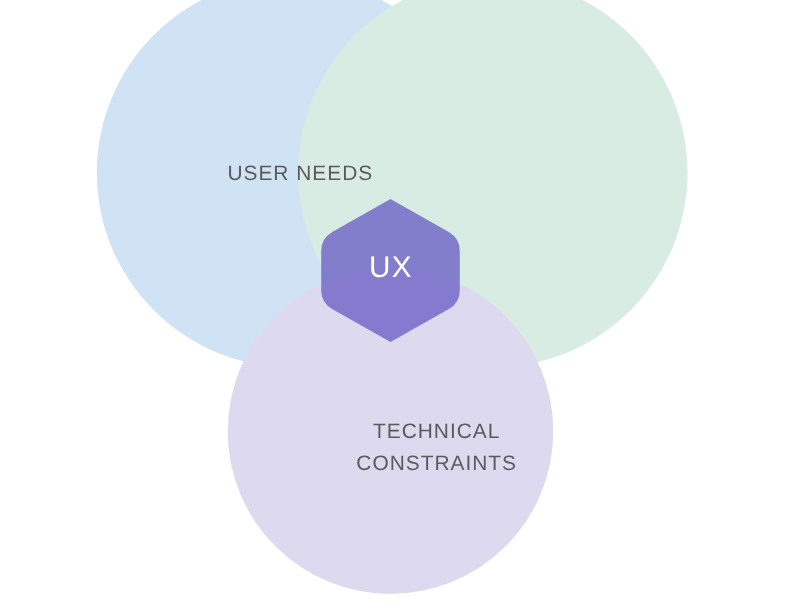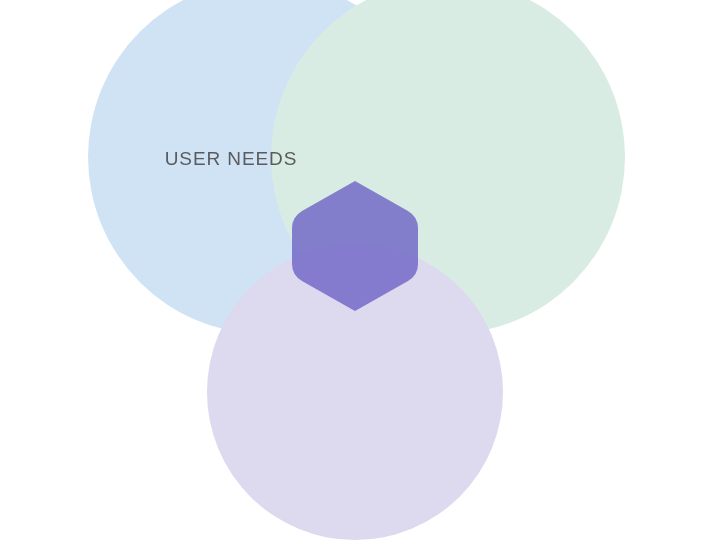--- a/index.html
+++ b/index.html
@@ -33,20 +33,21 @@
   .label {
     position: absolute;
     color: #5b5b5f;
     font-family: "Liberation Sans", sans-serif;
     font-size: 19px;
     letter-spacing: 0.9px;
     text-align: center;
     white-space: pre-line;
     line-height: 1.55;
     user-select: none;
+    margin-left: 42px;
   }
   #label-user-needs {
     left: 88px;
     top: 144px;
     width: 286px;
   }
   #label-business-goals {
     left: 366px;
     top: 144px;
     width: 290px;
@@ -108,15 +109,18 @@
                Q 292 275 292 264
                L 292 228
                Q 292 217 302 211
                Z" fill="#6a5fc4" fill-opacity="0.78"></path>
     </g>
   </svg>
 
   <div class="label" id="label-user-needs">USER NEEDS</div>
 
 
+  <div class="label" id="label-technical-constraints">TECHNICAL
+CONSTRAINTS</div>
 
+  <div id="label-ux">UX</div>
 
 </div>
 
 </body></html>

